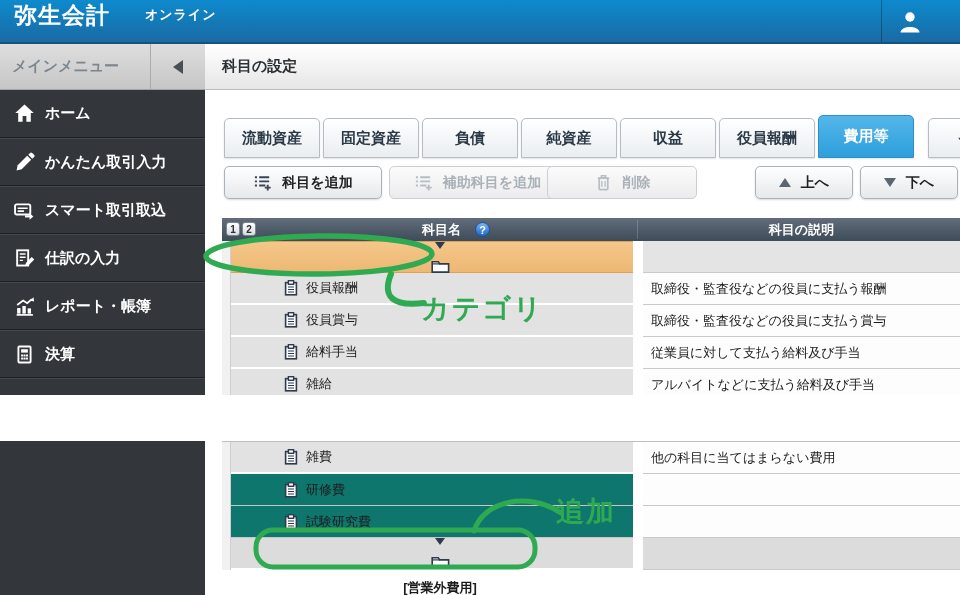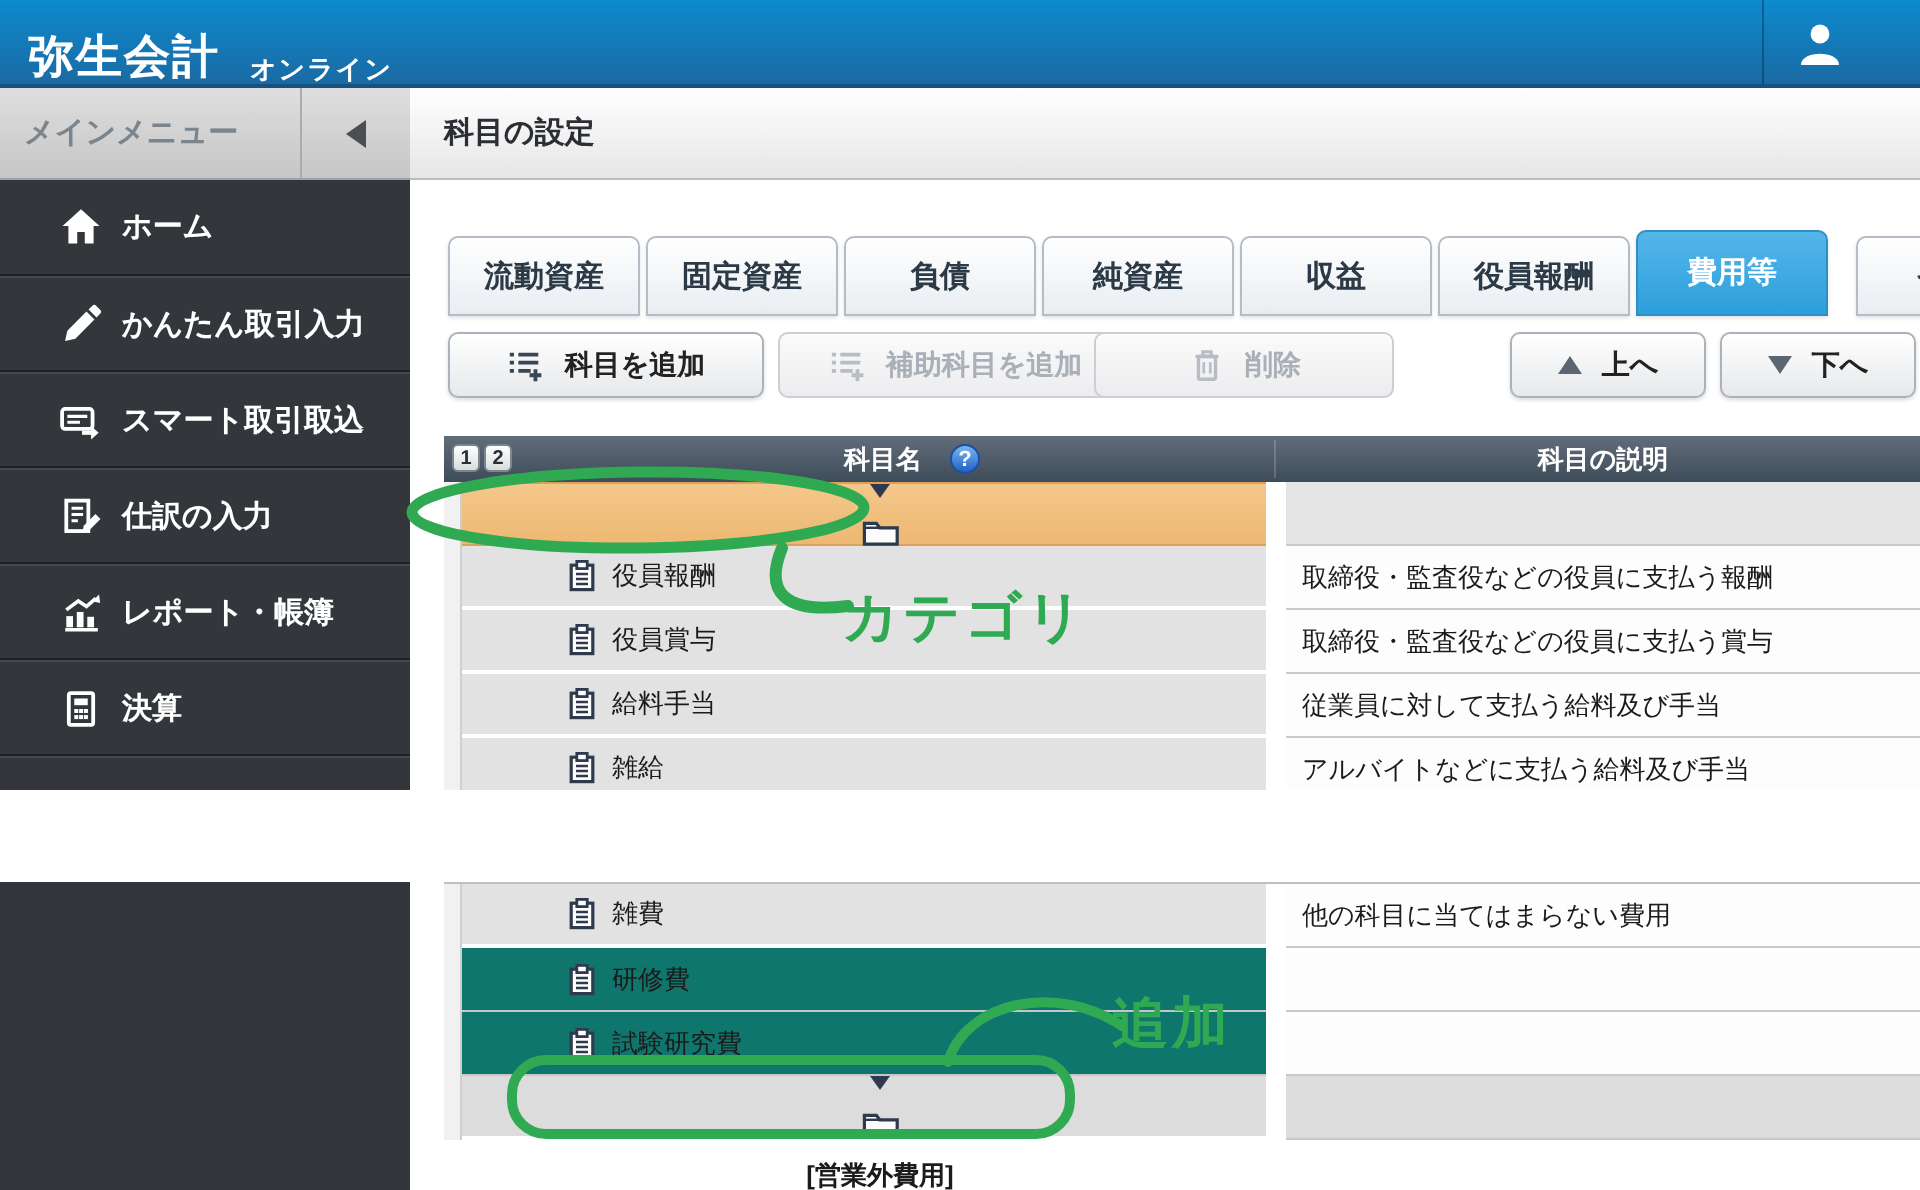--- a/index.html
+++ b/index.html
@@ -2,21 +2,21 @@
 <html><head>
 <meta charset="utf-8">
 <style>
   html,body{margin:0;padding:0;background:#fff;}
   #stage{position:relative;width:960px;height:595px;overflow:hidden;
          font-family:"Liberation Sans","DejaVu Sans",sans-serif;background:#fff;}
 
   
   .topbar{position:absolute;left:0;top:0;width:960px;height:44px;
           background:linear-gradient(#0d8acd,#1a6aa4);border-bottom:2px solid #17517d;box-sizing:border-box;}
-  .logo{position:absolute;left:14px;top:0;height:44px;display:flex;align-items:flex-end;color:#fff;}
+  .logo{position:absolute;left:14px;top:0;height:44px;display:flex;align-items:flex-start;color:#fff;gap:20px;}
   .logo .l1{font-size:23px;font-weight:bold;letter-spacing:1px;}
   .logo .l2{font-size:13px;font-weight:bold;margin-left:15px;margin-top:6px;letter-spacing:1px;}
   .top-divider{position:absolute;left:881px;top:0;width:1px;height:42px;background:rgba(0,0,0,.28);}
   .person{position:absolute;left:897px;top:9px;width:26px;height:26px;}
 
   
   .subbar-left{position:absolute;left:0;top:44px;width:205px;height:46px;
                background:linear-gradient(#dedede,#c6c6c6);border-bottom:1px solid #9fa3a7;box-sizing:border-box;}
   .mainmenu-label{position:absolute;left:12px;top:0;height:45px;display:flex;align-items:center;
                   color:#7b858d;font-size:15px;font-weight:bold;}
@@ -25,21 +25,21 @@
   .collapse-tri{width:0;height:0;border-top:7px solid transparent;border-bottom:7px solid transparent;
                 border-right:10px solid #4a4f54;}
   .subbar-right{position:absolute;left:205px;top:44px;width:755px;height:46px;
                 background:linear-gradient(#ffffff,#e6e6e6);border-bottom:1px solid #bdbdbd;box-sizing:border-box;}
   .page-title{position:absolute;left:17px;top:0;height:45px;display:flex;align-items:center;
               color:#2b2f33;font-size:15px;font-weight:bold;}
 
   
   .sidebar-upper{position:absolute;left:0;top:90px;width:205px;height:305px;background:#33373b;}
   .sidebar-lower{position:absolute;left:0;top:441px;width:205px;height:154px;background:#33373b;}
-  .side-item{height:48px;display:flex;align-items:center;padding-left:30px;box-sizing:border-box;
+  .side-item{height:48px;display:flex;align-items:center;padding-left:14px;box-sizing:border-box;
              border-bottom:1px solid #1e2022;border-top:1px solid #46494d;}
   .side-item:first-child{border-top:none;}
   .sicon{width:21px;height:21px;margin-right:10px;flex:0 0 auto;}
   .sicon svg{width:21px;height:21px;display:block;}
   .slabel{color:#fff;font-size:15px;font-weight:bold;}
   .side-stub{height:11px;border-top:1px solid #46494d;}
 
   
   .tabs{position:absolute;left:224px;top:118px;height:40px;display:flex;gap:3px;}
   .tab{width:96px;height:40px;box-sizing:border-box;border:1px solid #b4bcc6;border-radius:5px 5px 0 0;

